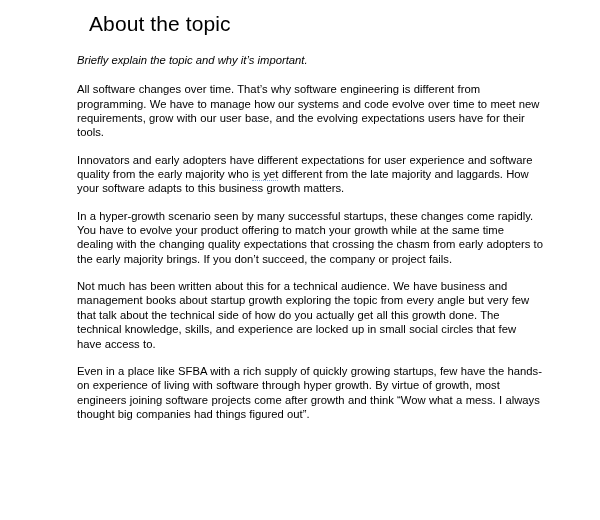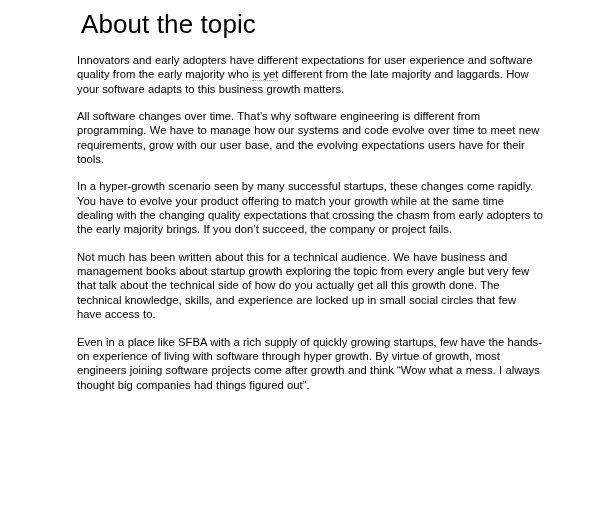--- a/index.html
+++ b/index.html
@@ -17,25 +17,25 @@
   }
   .page {
     box-sizing: border-box;
     width: 600px;
     height: 520px;
     padding: 12px 57px 0 77px;
     background: #ffffff;
     cursor: text;
   }
   .doc-title {
-    font-size: 26px;
+    font-size: 21px;
     font-weight: 400;
     line-height: 24px;
     letter-spacing: 0.1px;
-    margin: 0 0 17px 4px;
+    margin: 0 0 17px 12px;
     color: #000000;
   }
   .subtitle {
     font-style: italic;
     font-size: 11.25px;
     line-height: 14.35px;
     margin: 0 0 15px 0;
     color: #000000;
   }
   .doc-body {
@@ -60,20 +60,21 @@
     background: #000000;
     vertical-align: -2px;
     margin-left: 1px;
   }
 </style>
 </head>
 <body>
 
 <div class="page">
   <h1 class="doc-title">About the topic</h1>
+  <p class="subtitle">Briefly explain the topic and why it’s important.</p>
   <div class="doc-body" id="doc-body">
+      <p class="para"><span>All software changes over time. That’s why software engineering is different from programming. We have to manage how our systems and code evolve over time to meet new requirements, grow with our user base, and the evolving expectations users have for their tools.</span></p>
       <p class="para"><span>Innovators and early adopters have different expectations for user experience and software quality from the early majority who </span><span class="grammar">is yet</span><span> different from the late majority and laggards. How your software adapts to this business growth matters.</span></p>
-      <p class="para"><span>All software changes over time. That’s why software engineering is different from programming. We have to manage how our systems and code evolve over time to meet new requirements, grow with our user base, and the evolving expectations users have for their tools.</span></p>
       <p class="para"><span>In a hyper-growth scenario seen by many successful startups, these changes come rapidly. You have to evolve your product offering to match your growth while at the same time dealing with the changing quality expectations that crossing the chasm from early adopters to the early majority brings. If you don’t succeed, the company or project fails.</span></p>
       <p class="para"><span>Not much has been written about this for a technical audience. We have business and management books about startup growth exploring the topic from every angle but very few that talk about the technical side of how do you actually get all this growth done. The technical knowledge, skills, and experience are locked up in small social circles that few have access to.</span></p>
       <p class="para"><span>Even in a place like SFBA with a rich supply of quickly growing startups, few have the hands-on experience of living with software </span><span class="italic">through</span><span> hyper growth. By virtue of growth, most engineers joining software projects come </span><span class="italic">after</span><span> growth and think </span><span class="italic">“Wow what a mess. I always thought big companies had things figured out”</span><span>.</span></p>
     </div>
 </div>
 
 </body></html>

